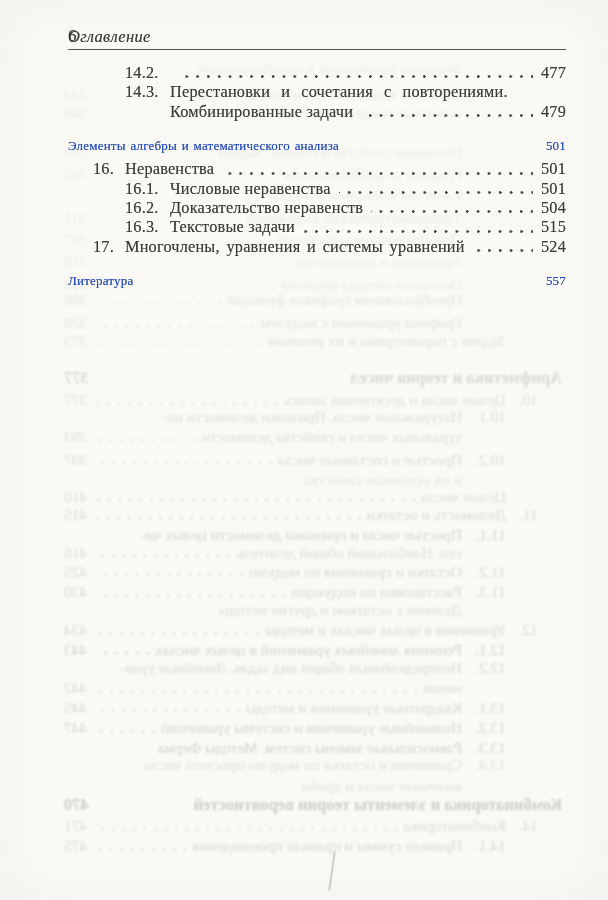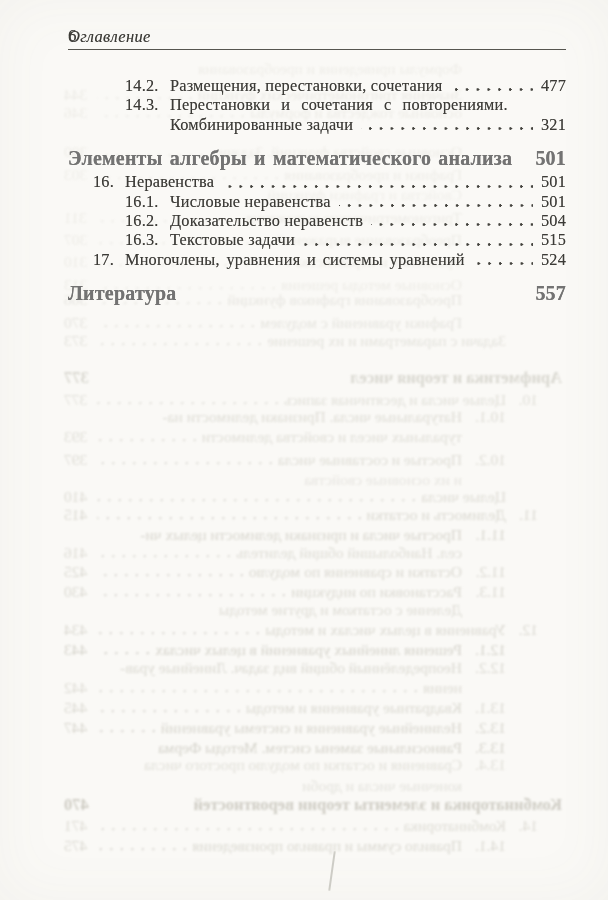--- a/index.html
+++ b/index.html
@@ -63,41 +63,41 @@
   }
   .running-title{
     position:absolute;left:0;right:0;top:1px;
     font-style:italic;font-size:16.5px;
     letter-spacing:0.3px;
   }
   .head-rule{
     margin-top:3px;height:0;
     border:none;border-top:1.6px solid #56554f;
   }
-  .toc{margin-top:26px;}
+  .toc{margin-top:13px;}
   .row{
     display:flex;align-items:baseline;
     line-height:19.4px;
     white-space:nowrap;
   }
   .row .num{flex:0 0 auto;}
   .row-sec .num{margin-left:25px;width:32px;}
   .row-sub .num{margin-left:57px;width:45px;}
   .row-cont{padding-left:102px;align-items:flex-end;}
   .row .text{flex:0 0 auto;}
   .row .leader{
     flex:1 1 auto;height:5px;align-self:flex-end;margin:0 7px 3px 8px;
     background-image:radial-gradient(circle at 1.3px 2.5px, #45443f 1.15px, transparent 1.5px);
     background-size:10.8px 5px;background-repeat:repeat-x;
     background-position:right 2px top 0;
   }
   .row .fill{flex:1 1 auto;}
   .row .pagenum{flex:0 0 auto;text-align:right;min-width:26px;}
   .row-head{
-    font-weight:bold;font-size:20px;color:#737373;
+    font-weight:normal;font-size:13px;color:#1d4ed8;
     margin-top:14px;margin-bottom:3px;line-height:21px;
     text-shadow:0 0 0.4px rgba(50,49,45,0.6);
   }
   
   .pen-mark{
     position:absolute;left:331px;top:851px;
     width:2px;height:40px;border-radius:2px;
     background:#c6c5be;transform:rotate(8deg);
     filter:blur(0.6px);opacity:0.85;
   }
@@ -311,32 +311,31 @@
 
   <div class="content">
     <div class="running-head">
       <span class="folio">6</span>
       <span class="running-title">Оглавление</span>
     </div>
     <hr class="head-rule">
     <div class="toc" id="toc">
         <div class="row row-sub">
           <span class="num">14.2.</span>
-          <span class="text">Размещения, перестановки, сочетания</span>
           <span class="leader"></span>
           <span class="pagenum">477</span>
         </div>
         <div class="row row-sub">
           <span class="num">14.3.</span>
           <span class="text" style="word-spacing: 0.42em; text-align: right;">Перестановки и сочетания с повторениями.</span>
         </div>
         <div class="row row-cont">
           <span class="text">Комбинированные задачи</span>
           <span class="leader"></span>
-          <span class="pagenum">321</span>
+          <span class="pagenum">479</span>
         </div>
         <div class="row row-head">
           <span class="text" style="word-spacing: 0.1em;">Элементы алгебры и математического анализа</span>
           <span class="fill"></span>
           <span class="pagenum">501</span>
         </div>
         <div class="row row-sec">
           <span class="num">16.</span>
           <span class="text">Неравенства</span>
           <span class="leader"></span>

